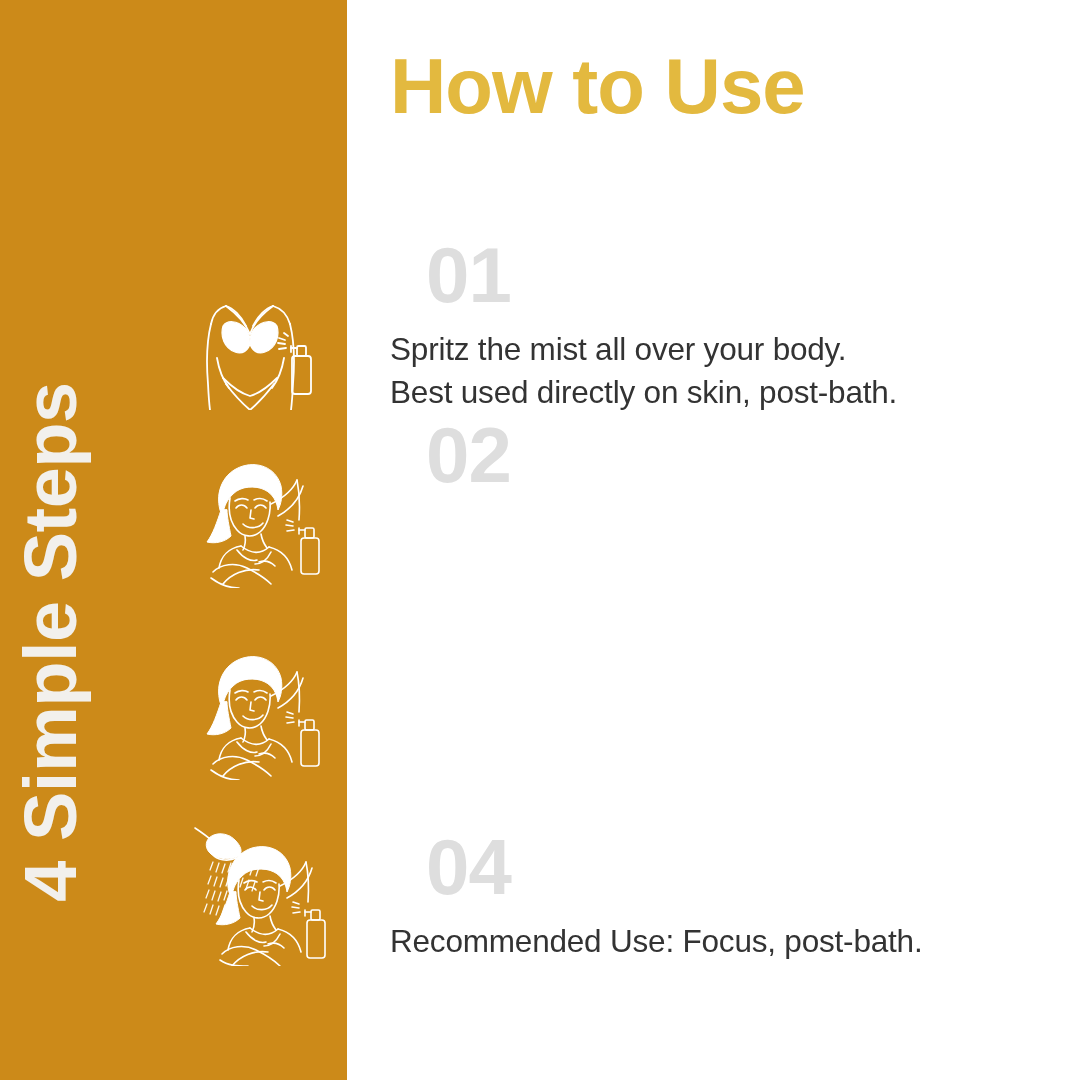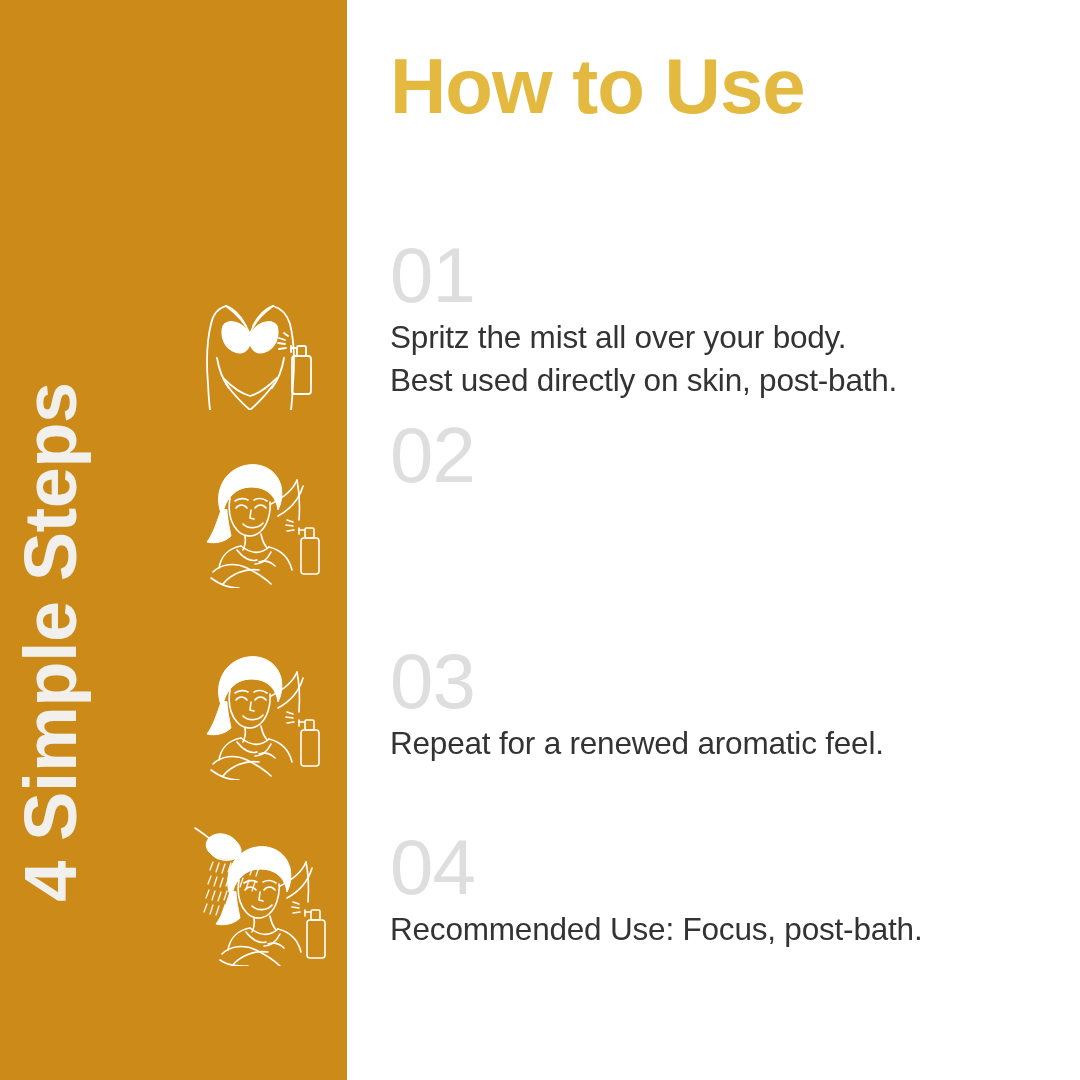--- a/index.html
+++ b/index.html
@@ -76,31 +76,32 @@
 
   .step {
     position: absolute;
     left: 43px;
     width: 680px;
   }
 
   .step-number {
     color: #dedede;
     font-size: 78px;
-    font-weight: normal;
+    font-weight: bold;
     line-height: 0.82;
     letter-spacing: -1px;
+    margin-left: 36px;
   }
 
   .step-text {
     color: #333333;
     font-size: 31.5px;
     line-height: 1.36;
     letter-spacing: -0.2px;
-    margin-top: 8px;
+    margin-top: 20px;
     white-space: pre-line;
   }
 
   #step-1 { top: 244px; }
   #step-2 { top: 424px; }
   #step-3 { top: 650px; }
   #step-4 { top: 836px; }
 </style>
 </head>
 <body>
@@ -294,24 +295,20 @@
     <div class="step" id="step-1">
       <div class="step-number">01</div>
       <div class="step-text">Spritz the mist all over your body.
 Best used directly on skin, post-bath.</div>
     </div>
 
     <div class="step" id="step-2">
       <div class="step-number">02</div>
     </div>
 
-    <div class="step" id="step-3">
-      <div class="step-number">03</div>
-      <div class="step-text">Repeat for a renewed aromatic feel.</div>
-    </div>
 
     <div class="step" id="step-4">
       <div class="step-number">04</div>
       <div class="step-text">Recommended Use: Focus, post-bath.</div>
     </div>
 
   </div>
 </div>
 
 </body></html>

